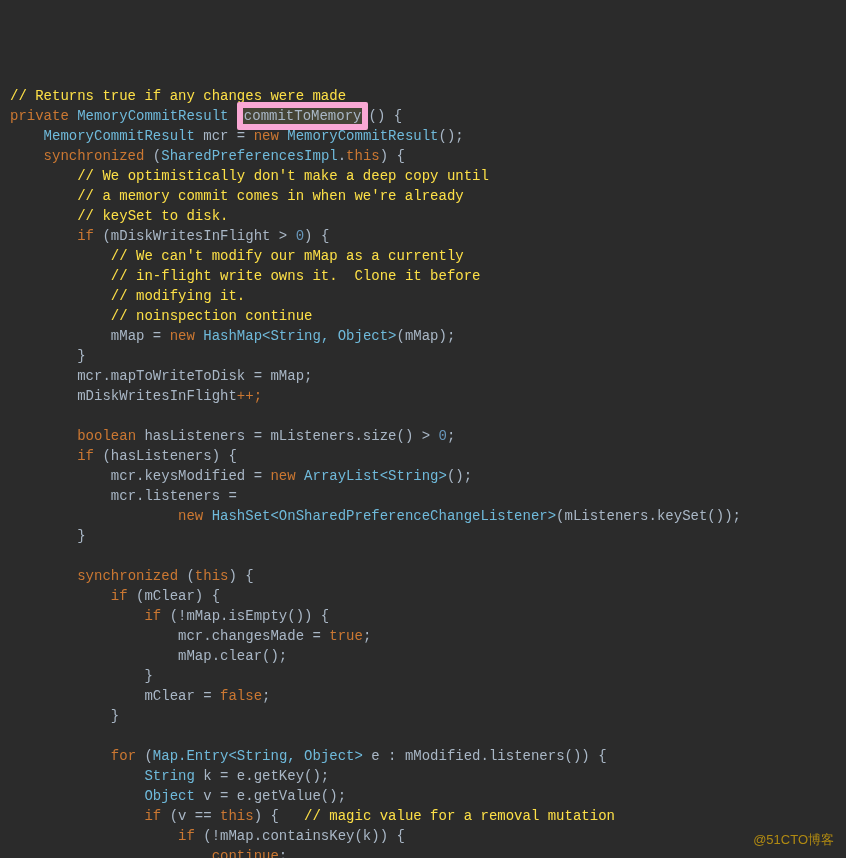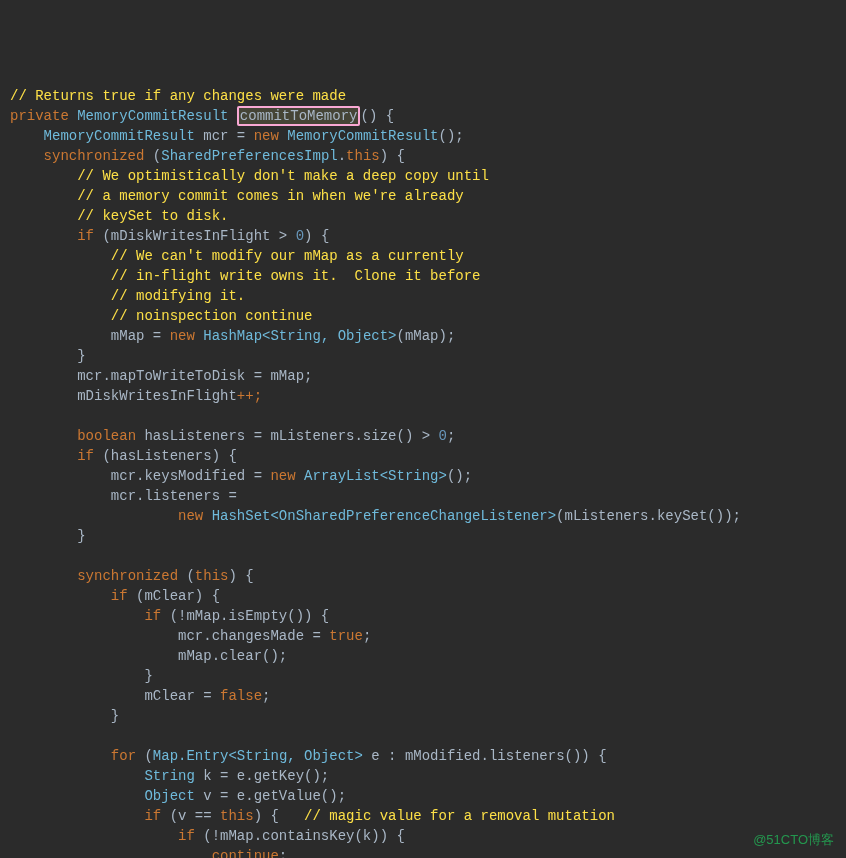--- a/index.html
+++ b/index.html
@@ -13,31 +13,31 @@
     height: 858px;
     overflow: hidden;
     padding: 6px 0 0 10px;
     white-space: pre;
   }
   .c-comment { color: #fde047; text-align: right; }
   .c-keyword { color: #cc7832; margin-top: 40px; }
   .c-type    { color: #6fbadb; }
   .c-number  { color: #6897bb; }
   .c-hl {
-    border: 2px solid #f9a8d4;
+    border: 6px solid #f9a8d4;
     background: rgba(187,181,107,0.18);
     padding: 0 1px;
     border-radius: 2px;
     text-align: right;
   }
   .watermark {
     position: fixed;
     bottom: 8px;
     right: 12px;
-    color: #22c55e;
+    color: #eab308;
     font-family: sans-serif;
     font-size: 13px;
     opacity: 0.7;
   }
 </style>
 </head>
 <body>
 
 
 

